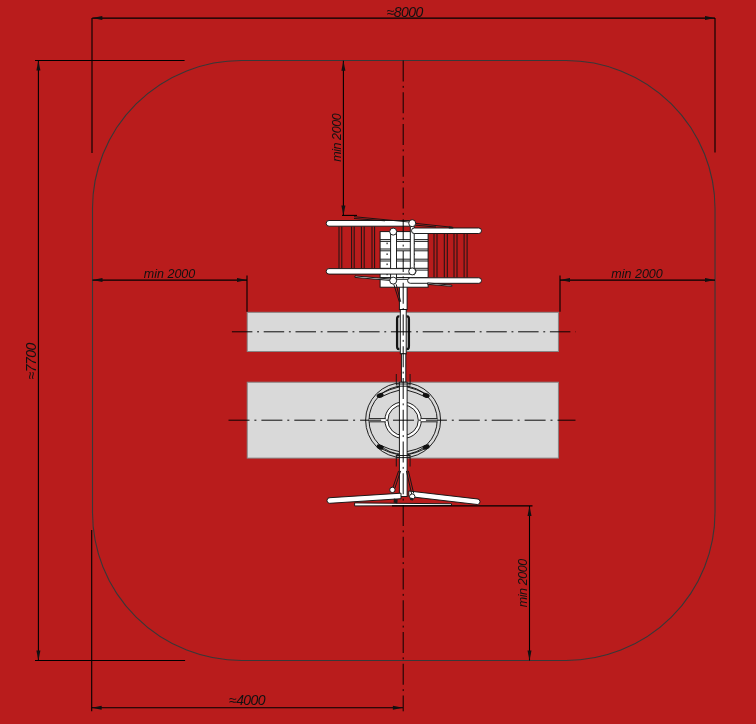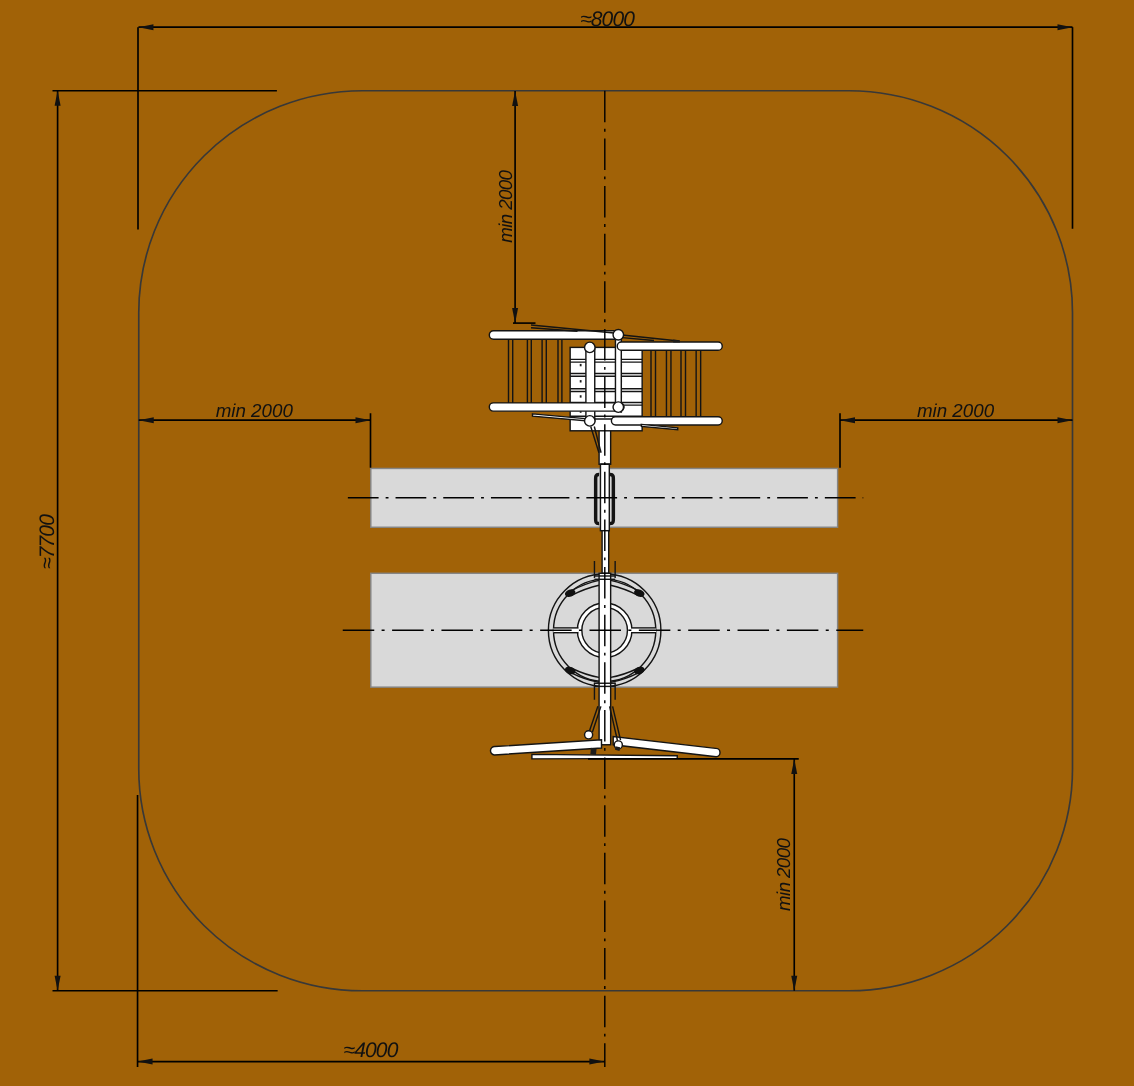--- a/index.html
+++ b/index.html
@@ -1,16 +1,16 @@
 <!DOCTYPE html>
 <html><head>
 <meta charset="utf-8">
 <style>
   html,body{margin:0;padding:0;background:#ffffff;}
-  #page{width:756px;height:724px;position:relative;background:#a16207;overflow:hidden;}
+  #page{width:756px;height:724px;position:relative;background:#b91c1c;overflow:hidden;}
   svg{display:block;}
   text{font-family:"Liberation Sans",sans-serif;font-style:italic;fill:#111;}
 </style>
 </head>
 <body>
 <div id="page">
 <svg width="756" height="724" viewBox="0 0 756 724">
 
   <rect x="247.2" y="312.3" width="311.2" height="39.2" fill="#d9d9d9" stroke="#858585" stroke-width="0.95"></rect>
 

